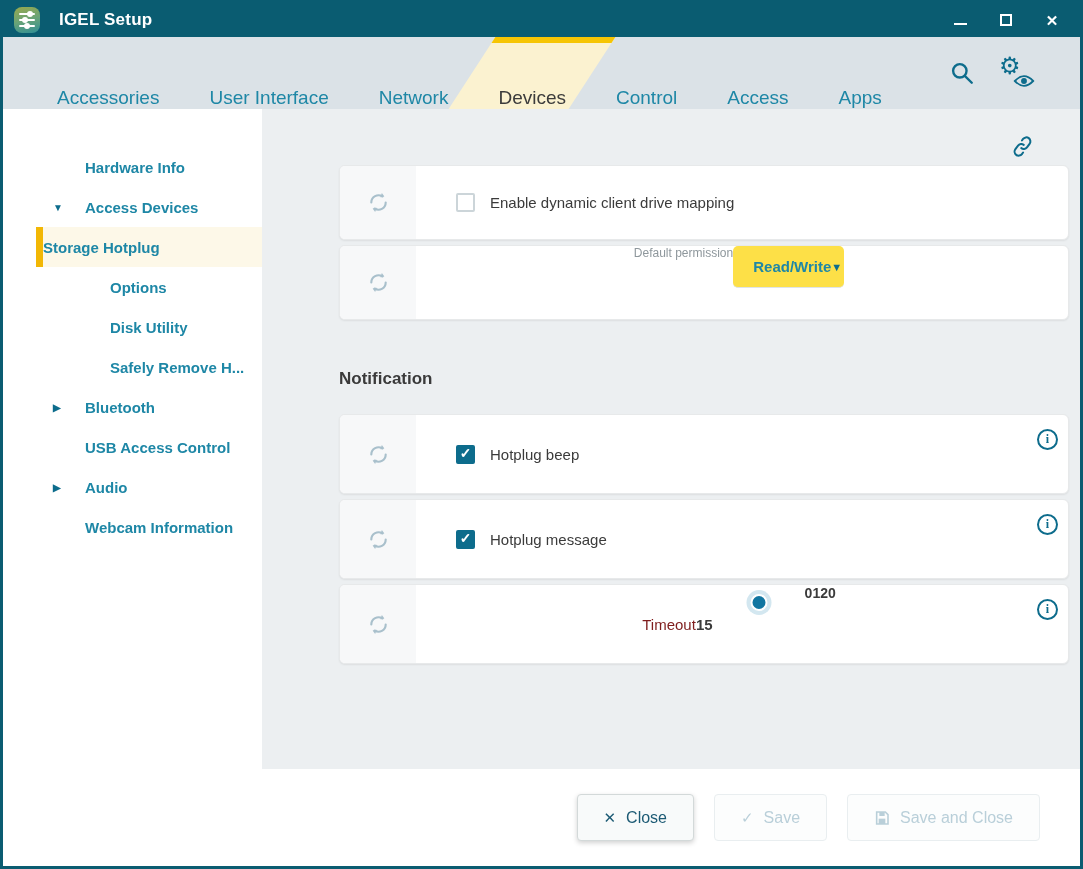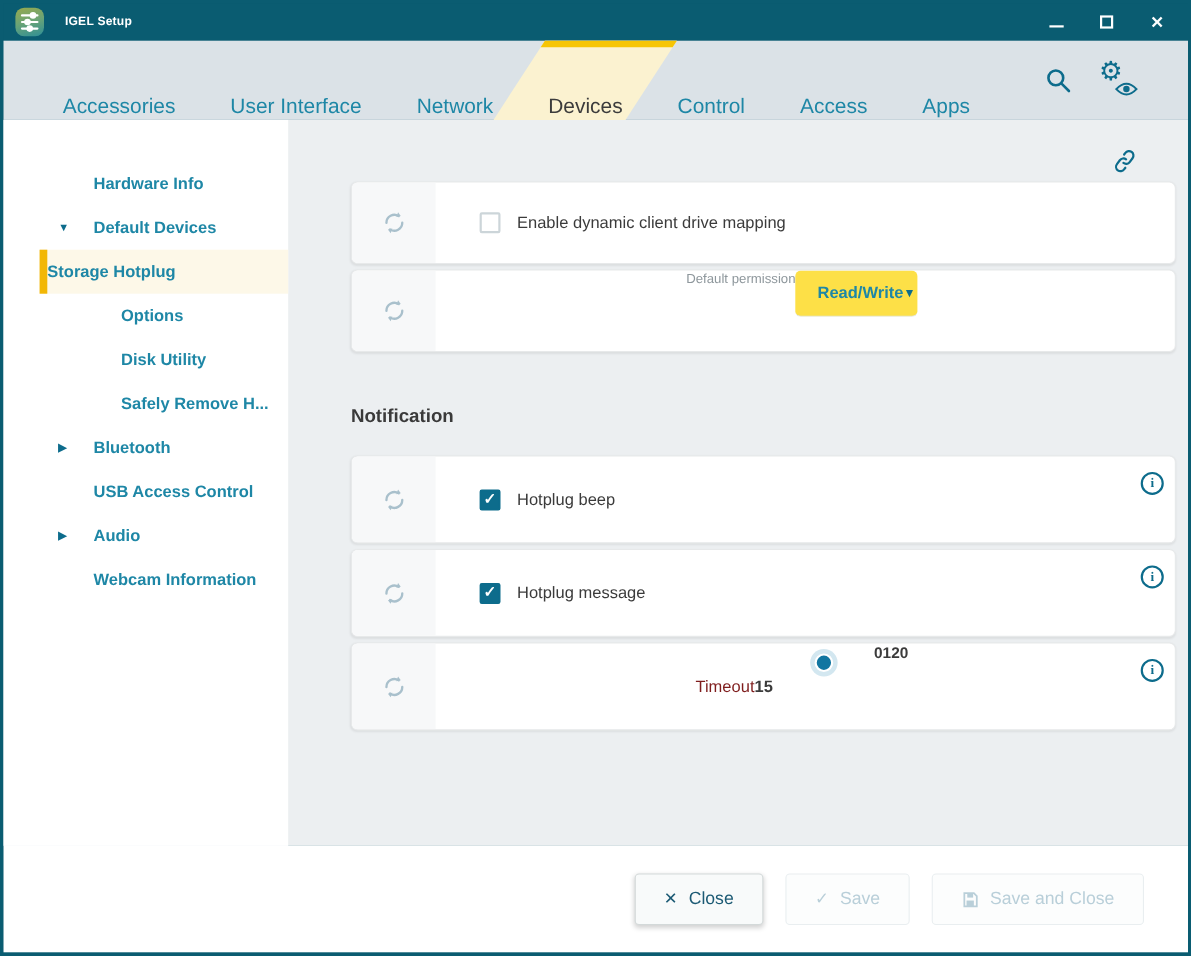--- a/index.html
+++ b/index.html
@@ -20,21 +20,21 @@
   .app-logo {
     width:26px; height:26px; border-radius:8px;
     background:linear-gradient(165deg,#98a94d 0%,#6ba476 48%,#2f8f96 100%);
     position:relative; flex:0 0 auto;
   }
   .app-logo .sl { position:absolute; left:5px; right:5px; height:2px; background:#fff; border-radius:2px; }
   .app-logo .sl i { position:absolute; top:-2px; width:6px; height:6px; background:#fff; border-radius:50%; display:block; }
   .app-logo .s1 { top:6px; }  .app-logo .s1 i { right:2px; }
   .app-logo .s2 { top:12px; } .app-logo .s2 i { left:3px; }
   .app-logo .s3 { top:18px; } .app-logo .s3 i { right:5px; }
-  .app-title { color:#ffffff; font-size:11px; font-weight:bold; margin-left:19px; letter-spacing:.2px; }
+  .app-title { color:#ffffff; font-size:17px; font-weight:bold; margin-left:19px; letter-spacing:.2px; }
   .win-controls { margin-left:auto; display:flex; align-items:center; gap:30px; padding-right:8px; }
   .win-btn { width:16px; height:16px; display:flex; align-items:center; justify-content:center; cursor:pointer; }
   .min-glyph { width:13px; height:2px; background:#fff; margin-top:8px; }
   .max-glyph { width:12px; height:12px; border:2px solid #fff; }
   .close-glyph { color:#fff; font-size:15px; font-weight:bold; line-height:1; }
 
   
   .tabbar {
     height:72px; background:#dbe2e7; display:flex; align-items:stretch;
     padding-left:54px; flex:0 0 auto; position:relative;
@@ -52,21 +52,21 @@
     transform:skewX(-33deg); z-index:0;
   }
   .tab > span { position:relative; z-index:1; }
   .tabbar-icons { position:absolute; right:45px; top:0; bottom:0; display:flex; align-items:center; gap:24px; }
   .icon-btn { cursor:pointer; display:flex; align-items:center; justify-content:center; }
   .gear-eye { position:relative; width:36px; height:30px; }
   .gear-eye .gear { position:absolute; left:0; top:-4px; font-size:24px; color:#0d6c8c; line-height:1; }
   .gear-eye svg { position:absolute; right:0; bottom:0; }
 
   
-  .body { flex:1 1 auto; display:flex; min-height:0; background:#eceff1; }
+  .body { flex:1 1 auto; display:flex; min-height:0; background:#eceff1;gap:20px; }
 
   .sidebar { width:259px; background:#ffffff; padding-top:38px; flex:0 0 auto; }
   .side-item {
     height:40px; display:flex; align-items:center; position:relative;
     color:#1e87a6; font-size:15px; font-weight:600; cursor:pointer;
   }
   .side-item .arrow { position:absolute; left:50px; font-size:10px; color:#0d6c8c; }
   .lvl1 { padding-left:82px; }
   .lvl2 { padding-left:107px; }
   .side-item.selected {
@@ -218,21 +218,21 @@
   </div>
 
   <div class="body">
 
     <div class="sidebar">
       <div class="side-item lvl1">
           <span>Hardware Info</span>
         </div>
       <div class="side-item lvl1">
         <span class="arrow">▼</span>
-        <span>Default Devices</span>
+        <span>Access Devices</span>
       </div>
       <div class="side-item selected">
           <span>Storage Hotplug</span>
         </div>
       <div class="side-item lvl2">
           <span>Options</span>
         </div>
       <div class="side-item lvl2">
           <span>Disk Utility</span>
         </div>

